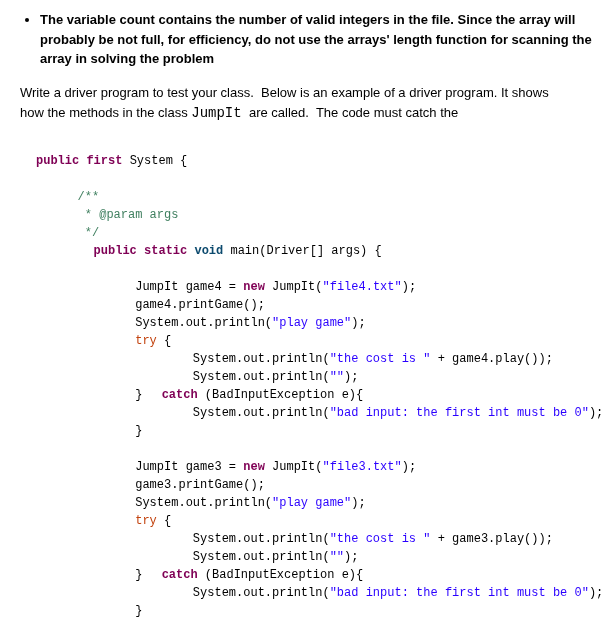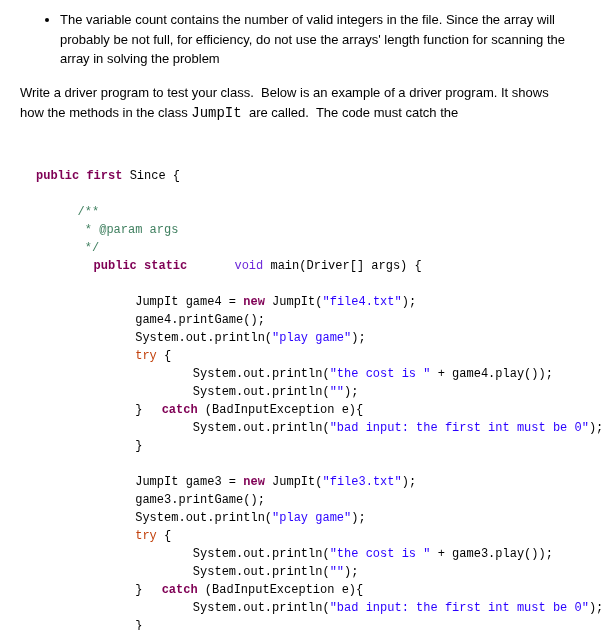--- a/index.html
+++ b/index.html
@@ -17,32 +17,33 @@
       min-height: 630px;
       padding: 10px 20px 10px 20px;
     }
 
     .bullet-section {
       margin-bottom: 14px;
     }
 
     .bullet-list {
       list-style: disc;
-      margin-left: 40px;
+      margin-left: 20px;
       line-height: 1.5;
+      font-weight: bold;
     }
 
     .bullet-list li {
       margin-bottom: 4px;
       line-height: 1.5;
     }
 
     .prose-paragraph {
       line-height: 1.55;
-      margin-bottom: 25px;
+      margin-bottom: 10px;
       font-size: 13px;
     }
 
     code.inline {
       font-family: 'Courier New', Courier, monospace;
       font-size: 14px;
       color: #000;
     }
 
     .code-block {
@@ -50,21 +51,21 @@
       font-size: 12px;
       line-height: 1.5;
       margin-top: 6px;
       color: #000;
       white-space: pre;
     }
 
     .kw-public { color: #7f0055; font-weight: bold; padding-left: 16px; }
     .kw-class  { color: #7f0055; font-weight: bold; }
     .kw-static { color: #7f0055; font-weight: bold; }
-    .kw-void   { color: #6d28d9; font-weight: normal; margin-left: 40px; }
+    .kw-void   { color: #0c4a6e; font-weight: bold; }
     .kw-new    { color: #7f0055; font-weight: bold; }
     .kw-try    { color: #c2410c; font-weight: normal; }
     .kw-catch  { color: #7f0055; font-weight: bold; margin-left: 12px; }
 
     .comment   { color: #3f7f5f; }
     .str       { color: #2a00ff; }
     .normal    { color: #000000; }
   </style>
 </head>
 <body>
@@ -74,21 +75,21 @@
     <li>The variable count contains the number of valid integers in the file. Since the array will probably be not full, for efficiency, do not use the arrays' length function for scanning the array in solving the problem</li>
   </ul>
 </div>
 
 <p class="prose-paragraph">
   Write a driver program to test your class.&nbsp; Below is an example of a driver program. It shows<br>
   how the methods in the class <code class="inline">JumpIt</code>&nbsp; are called.&nbsp; The code must catch the<br>
 </p>
 
 <div class="code-block">
-<span class="kw-public">public</span> <span class="kw-class">first</span> <span class="normal">Since {</span>
+<span class="kw-public">public</span> <span class="kw-class">first</span> <span class="normal">System {</span>
 
         <span class="comment">/**</span>
         <span class="comment"> * @param args</span>
         <span class="comment"> */</span>
         <span class="kw-public">public</span> <span class="kw-static">static</span> <span class="kw-void">void</span> <span class="normal">main(Driver[] args) {</span>
 
                 <span class="normal">JumpIt game4 = </span><span class="kw-new">new</span> <span class="normal">JumpIt(</span><span class="str">"file4.txt"</span><span class="normal">);</span>
                 <span class="normal">game4.printGame();</span>
                 <span class="normal">System.out.println(</span><span class="str">"play game"</span><span class="normal">);</span>
                 <span class="kw-try">try</span> <span class="normal">{</span>

